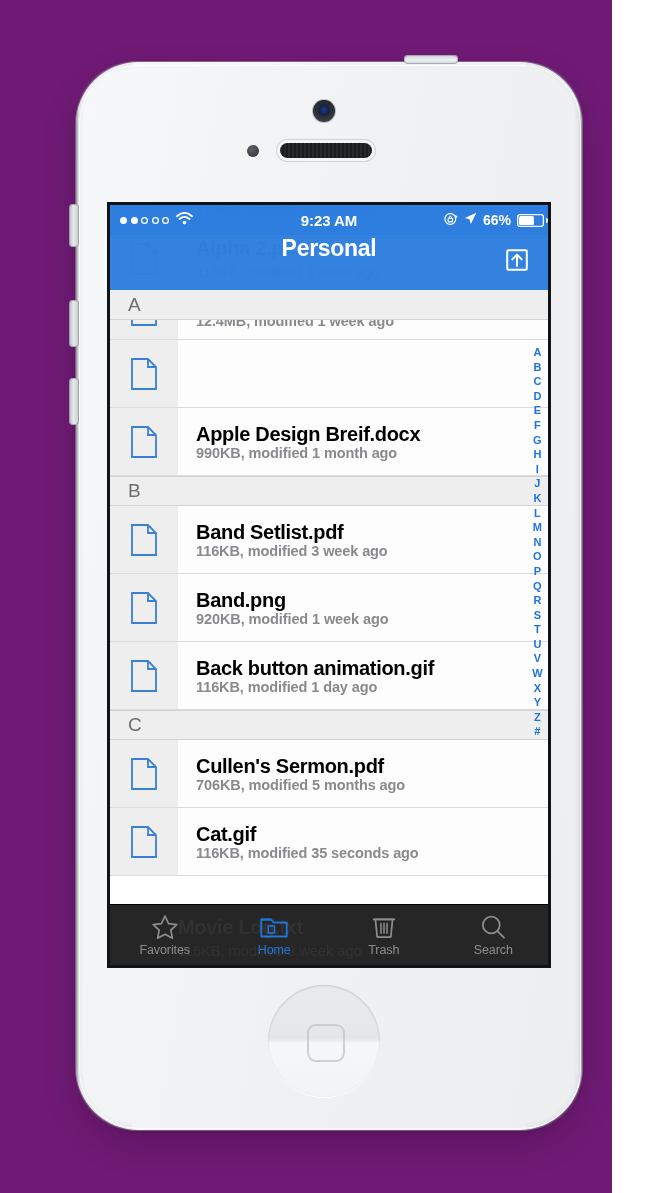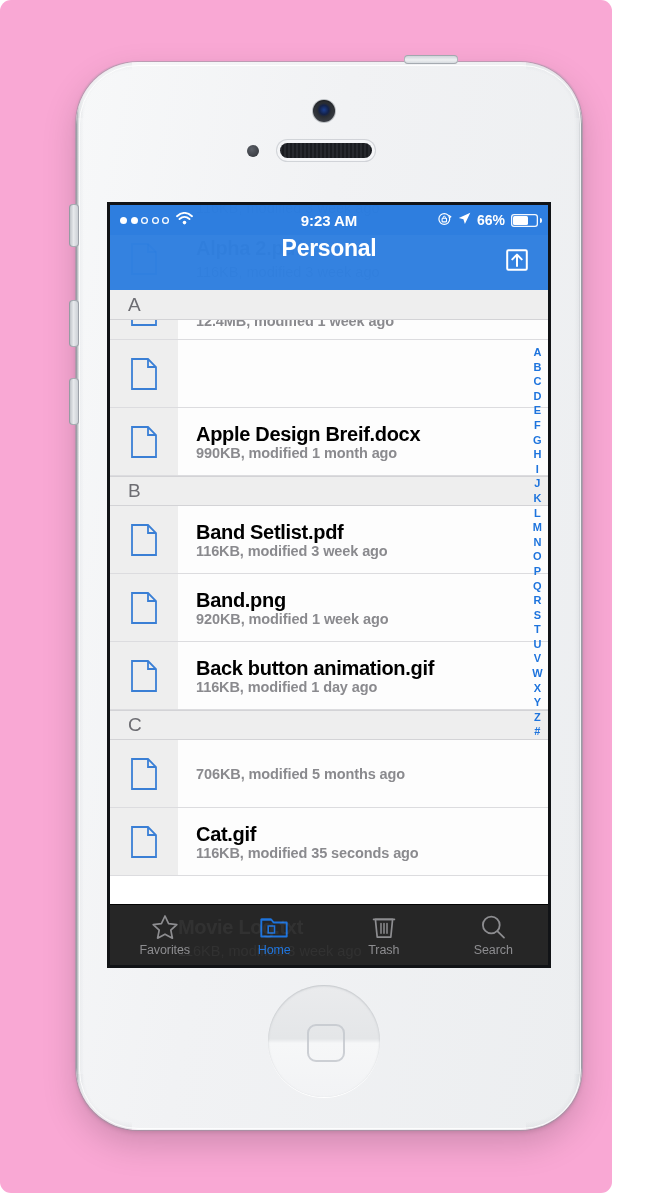--- a/index.html
+++ b/index.html
@@ -8,22 +8,21 @@
     width: 658px; height: 1193px;
     overflow: hidden;
     font-family: "Liberation Sans", sans-serif;
     -webkit-font-smoothing: antialiased;
   }
 
   #stage {
     position: relative;
     width: 612px;
     height: 1193px;
-    background: #f9a8d4;
-    border-radius: 11px;
+    background: #701a75;
   }
 
   
   .phone {
     position: absolute;
     left: 76px;
     top: 62px;
     width: 506px;
     height: 1068px;
     border-radius: 62px;
@@ -147,21 +146,21 @@
   .dots { display: flex; align-items: center; gap: 3.5px; }
   .dot { width: 7px; height: 7px; border-radius: 50%; }
   .dot.filled { background: #ffffff; }
   .dot.hollow { background: transparent; box-shadow: inset 0 0 0 1.3px #ffffff; }
   .sb-center {
     position: absolute; left: 0; right: 0; text-align: center;
     font-size: 15px; font-weight: bold; letter-spacing: -0.1px;
   }
   .sb-right {
     margin-left: auto; display: flex; align-items: center;
-    gap: 6px; padding-right: 10px; position: relative; z-index: 2;
+    gap: 6px; padding-right: 4px; position: relative; z-index: 2;
   }
   .sb-batt-text { font-size: 14px; font-weight: bold; }
   .batt {
     width: 27px; height: 13px; border-radius: 3px;
     box-shadow: inset 0 0 0 1.3px rgba(255,255,255,0.95);
     position: relative;
   }
   .batt::after {
     content: ""; position: absolute; right: -3.5px; top: 4px;
     width: 2px; height: 5px; border-radius: 0 2px 2px 0;
@@ -494,20 +493,21 @@
       <div class="section-head">C</div>
 
       <div class="row">
         <div class="row-iconcell">
           <svg class="doc-ico" viewBox="0 0 26 32" fill="none">
             <path d="M1 1 H17 L25 9 V31 H1 Z" stroke="#3a7fd5" stroke-width="1.8" fill="none"></path>
             <path d="M17 1 V9 H25" stroke="#3a7fd5" stroke-width="1.8" fill="none"></path>
           </svg>
         </div>
         <div class="row-text">
+          <div class="row-title">Cullen's Sermon.pdf</div>
           <div class="row-sub">706KB, modified 5 months ago</div>
         </div>
       </div>
 
       <div class="row">
         <div class="row-iconcell">
           <svg class="doc-ico" viewBox="0 0 26 32" fill="none">
             <path d="M1 1 H17 L25 9 V31 H1 Z" stroke="#3a7fd5" stroke-width="1.8" fill="none"></path>
             <path d="M17 1 V9 H25" stroke="#3a7fd5" stroke-width="1.8" fill="none"></path>
           </svg>

